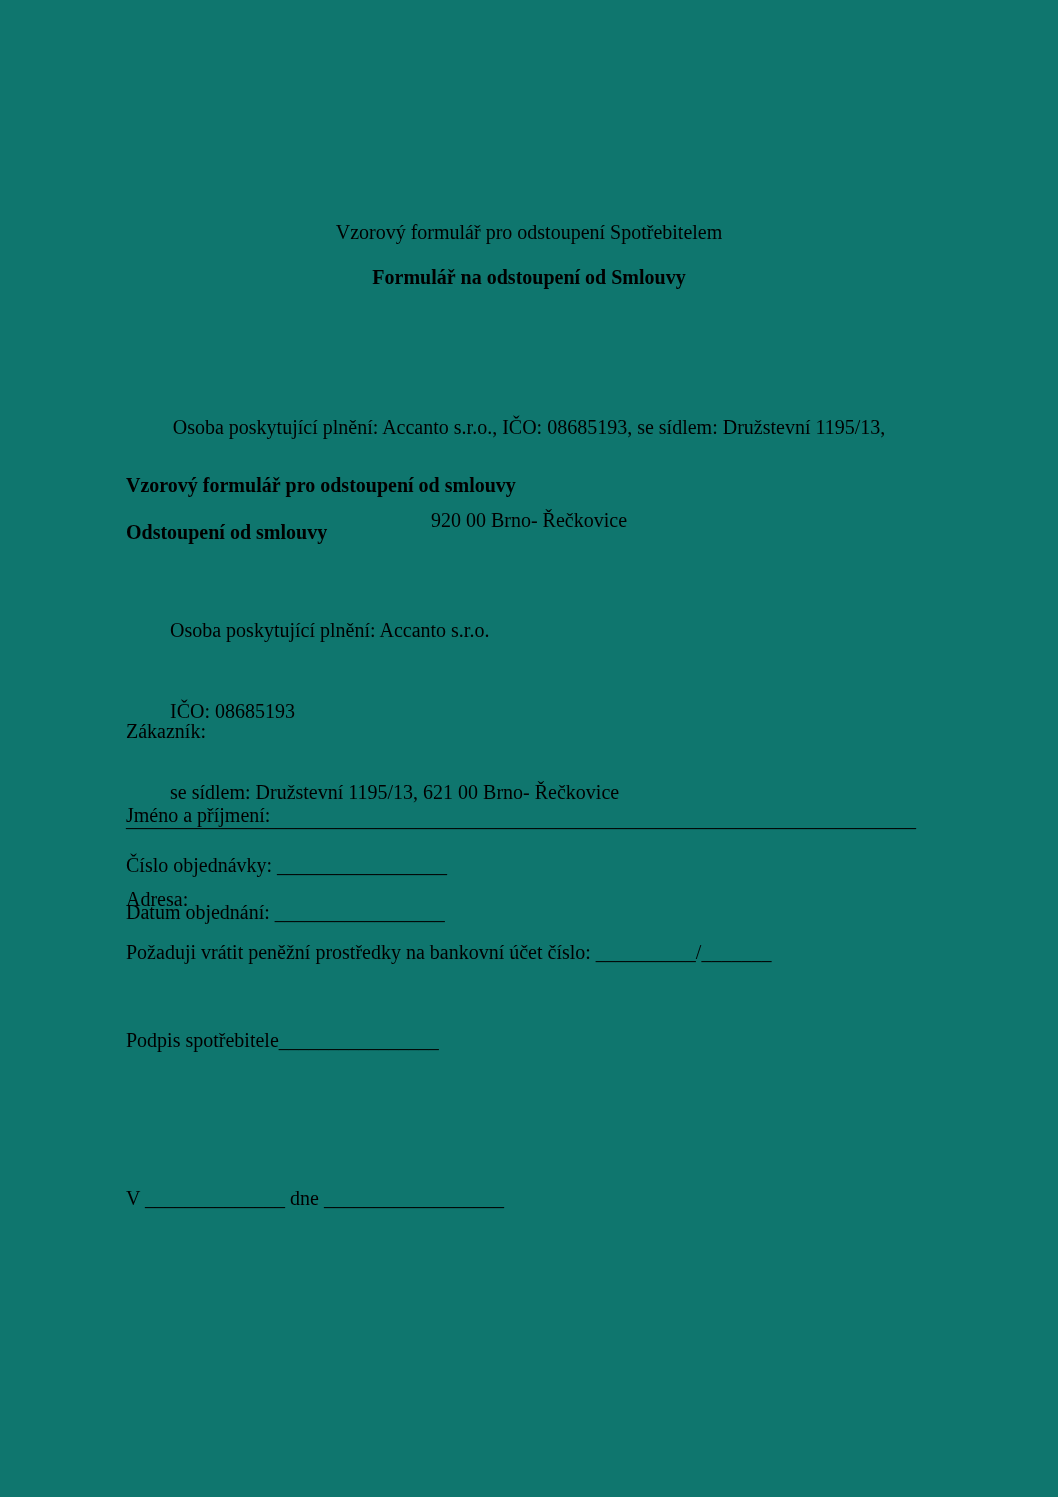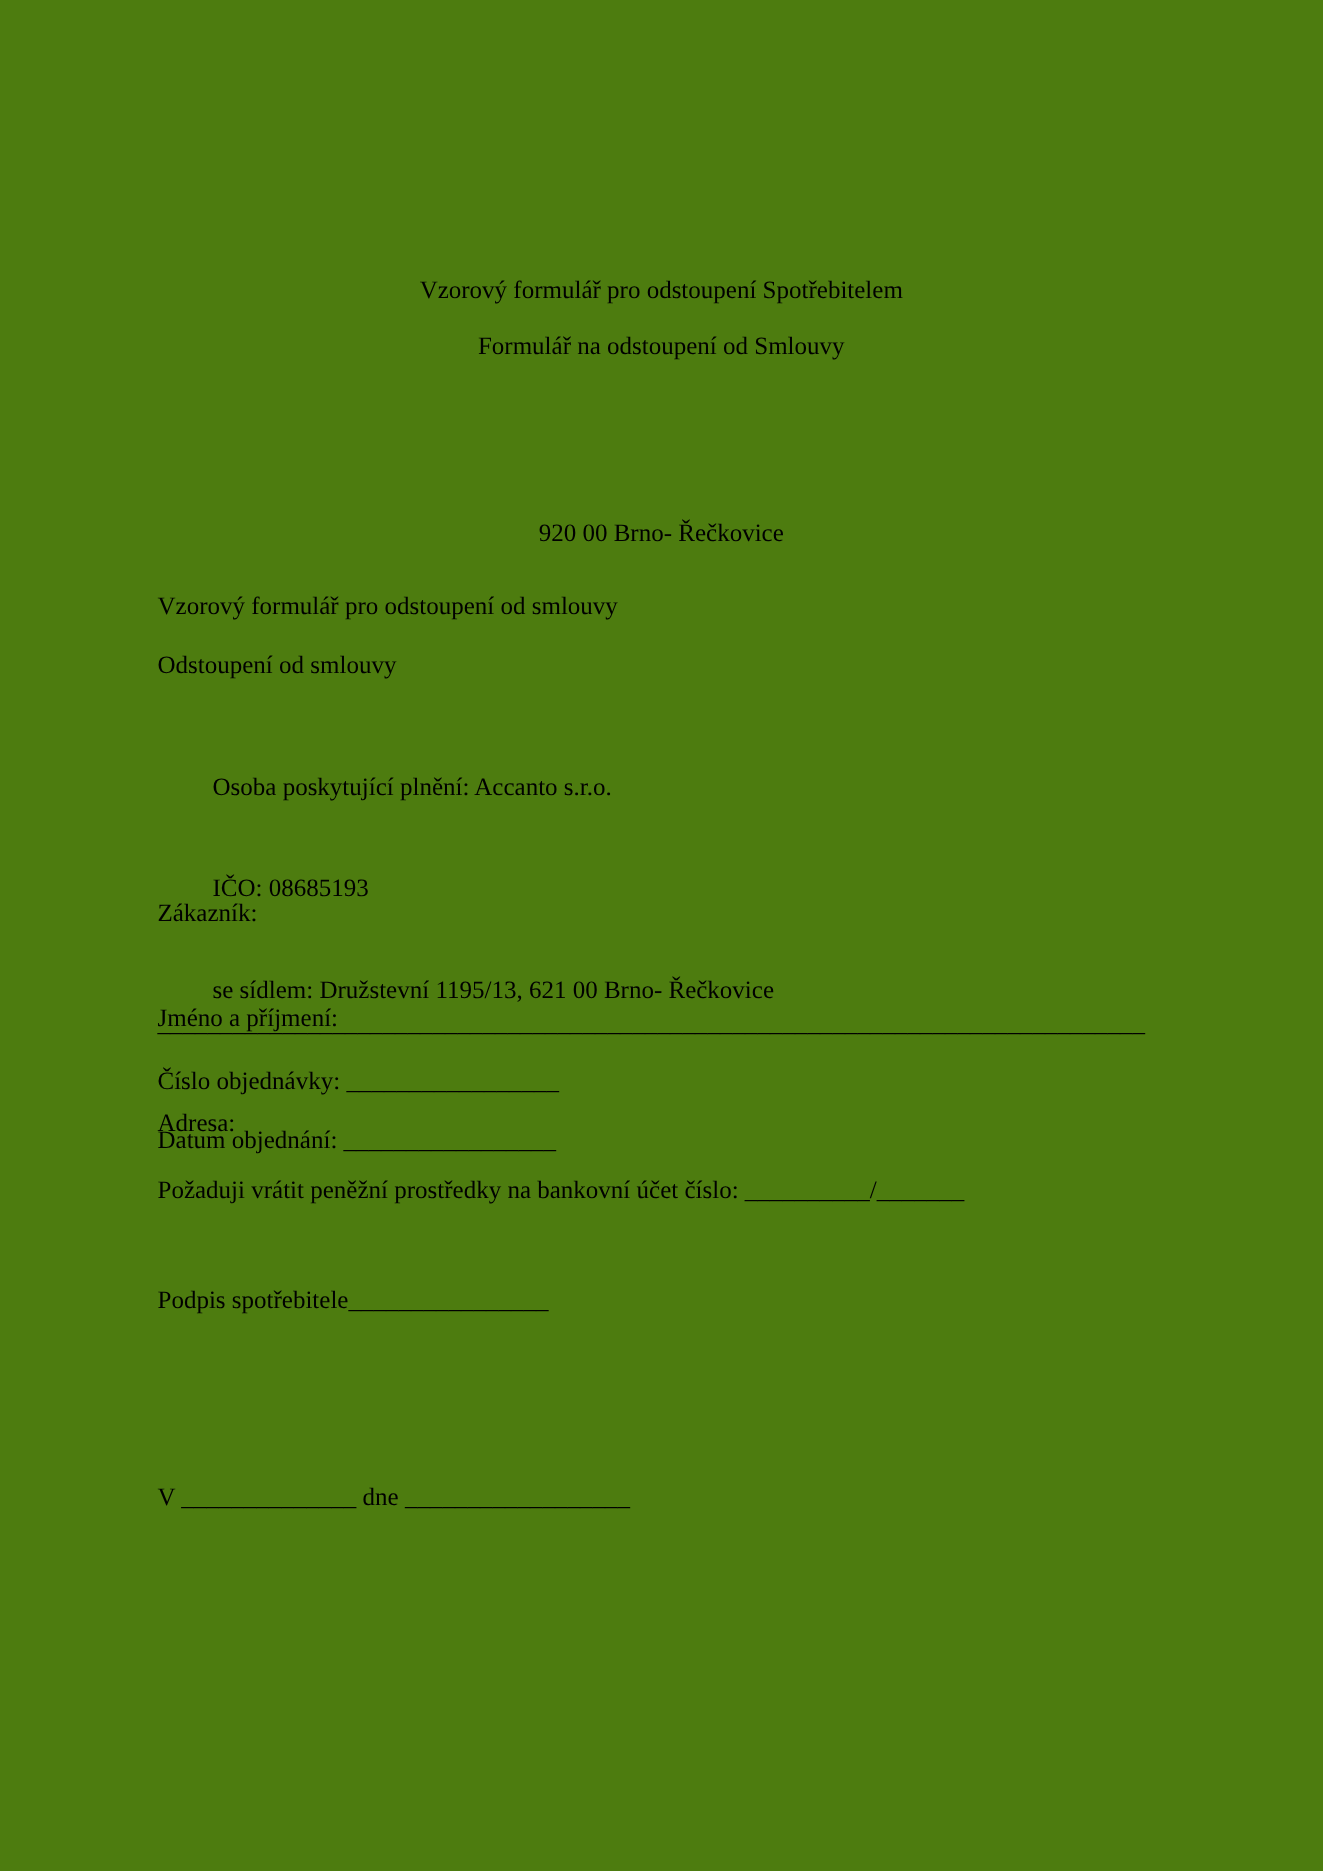--- a/index.html
+++ b/index.html
@@ -12,44 +12,45 @@
     font-family: "Liberation Serif", "DejaVu Serif", serif;
     font-size: 20px;
     line-height: 28px;
     color: #000000;
     overflow: hidden;
   }
   .page {
     position: absolute;
     left: 0; top: 0;
     width: 1058px; height: 1497px;
-    background: #4d7c0f;
+    background: #0f766e;
   }
   .line {
     position: absolute;
     left: 126px;
     width: 806px;
     white-space: pre-wrap;
   }
   .center { text-align: center; }
-  .bold   { font-weight: normal; }
+  .bold   { font-weight: bold; }
   .nowrap { white-space: nowrap; }
   .lh31   { line-height: 31px; }
   .lh27   { line-height: 27px; margin-left: 44px; }
 </style>
 </head>
 <body>
 
 <div class="page">
 
   <div class="line center" style="top:218px">Vzorový formulář pro odstoupení Spotřebitelem</div>
 
   <div class="line center bold" style="top:263px">Formulář na odstoupení od Smlouvy</div>
 
   <div class="line center lh31" style="top:350px">
+    <div>Osoba poskytující plnění: Accanto s.r.o., IČO: 08685193, se sídlem: Družstevní 1195/13,</div>
     <div>920 00 Brno- Řečkovice</div>
   </div>
 
   <div class="line bold" style="top:471px">Vzorový formulář pro odstoupení od smlouvy</div>
 
   <div class="line bold" style="top:518px">Odstoupení od smlouvy</div>
 
   <div class="line lh27" style="top:563px">
     <div>Osoba poskytující plnění: Accanto s.r.o.</div>
     <div>IČO: 08685193</div>

